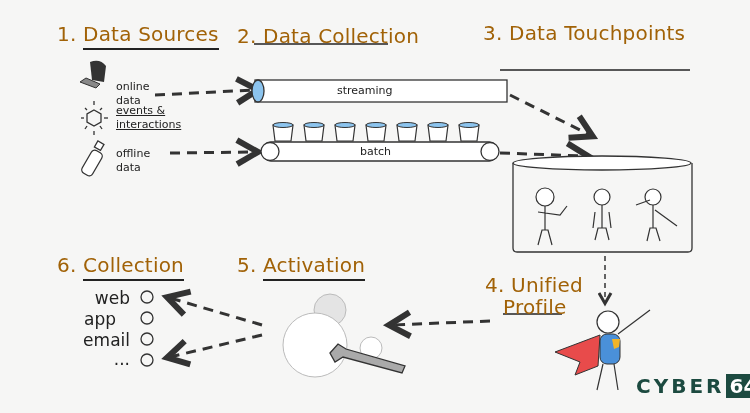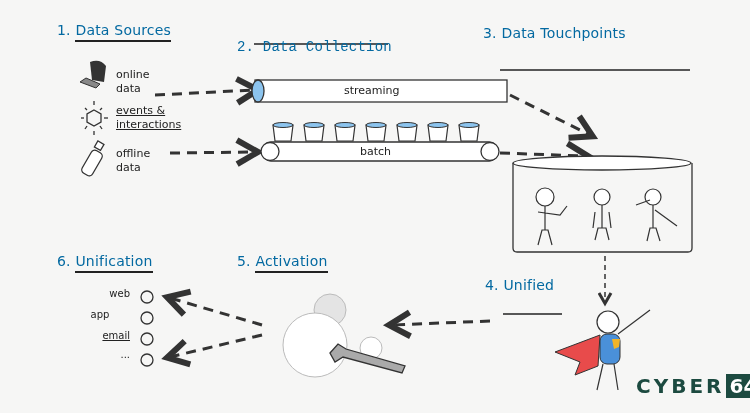--- a/index.html
+++ b/index.html
@@ -1,23 +1,23 @@
 <!DOCTYPE html>
 <html><head>
 <meta charset="utf-8">
 <style>
   html, body { margin: 0; padding: 0; }
   body { width: 750px; height: 413px; background: #f6f6f5; position: relative; overflow: hidden;
          font-family: "DejaVu Sans", sans-serif; color: #222; }
   .abs { position: absolute; }
-  .h { font-size: 14px; color: #0369a1; letter-spacing: 0.2px; white-space: nowrap; }
+  .h { font-size: 20px; color: #a16207; letter-spacing: 0.2px; white-space: nowrap; }
   .h .u { border-bottom: 2px solid #222; padding-bottom: 2px; }
   .lbl { font-size: 11px; color: #222; line-height: 14px; }
   svg { position: absolute; left: 0; top: 0; }
-  .tp { font-size: 10px; text-align: right; width: 60px; }
+  .tp { font-size: 17px; text-align: right; width: 60px; }
   .logo { font-family: "DejaVu Sans", sans-serif; font-weight: bold; color: #1c4a40; font-size: 20px; letter-spacing: 3px; }
   .logo .box { background: #1c4a40; color: #fff; padding: 0 3px; letter-spacing: 0; margin-left: 2px; }
 </style>
 </head>
 <body>
 
 <svg width="750" height="413">
   <defs>
     <marker id="ah" markerWidth="10" markerHeight="10" refX="7" refY="5" orient="auto">
       <path d="M1,1 L8,5 L1,9" fill="none" stroke="#333" stroke-width="2"></path>
@@ -142,57 +142,58 @@
 
   <line x1="254" y1="44" x2="388" y2="44" stroke="#222" stroke-width="1.5"></line>
   <line x1="500" y1="70" x2="690" y2="70" stroke="#222" stroke-width="1.5"></line>
   <line x1="503" y1="314" x2="562" y2="314" stroke="#222" stroke-width="1.5"></line>
 </svg>
 
 <div class="abs h" style="left:57px;top:22px;">
   <span>1.</span>
   <span class="u">Data Sources</span>
 </div>
-<div class="abs h" style="left:237px;top:39px;font-family:Liberation Mono, monospace;">
+<div class="abs h" style="left:237px;top:24px;">
   <span>2.</span>
   <span>Data Collection</span>
 </div>
 <div class="abs h" style="left:483px;top:22px;line-height:22px;">
   <span>3.</span>
   <span>Data Touchpoints</span><br>
 </div>
 <div class="abs h" style="left:485px;top:274px;line-height:22px;">
   <span>4.</span>
   <span>Unified</span><br>
+  <span style="padding-left:18px;">Profile</span>
 </div>
 <div class="abs h" style="left:237px;top:253px;">
   <span>5.</span>
   <span class="u">Activation</span>
 </div>
 <div class="abs h" style="left:57px;top:253px;">
   <span>6.</span>
-  <span class="u">Unification</span>
+  <span class="u">Collection</span>
 </div>
 
-<div class="abs lbl" style="left:116px;top:68px;">
+<div class="abs lbl" style="left:116px;top:80px;">
   <span>online</span><br>
   <span>data</span>
 </div>
 <div class="abs lbl" style="left:116px;top:104px;text-decoration:underline;">
   <span>events &amp;</span><br>
   <span>interactions</span>
 </div>
 <div class="abs lbl" style="left:116px;top:147px;">
   <span>offline</span><br>
   <span>data</span>
 </div>
 
-<div class="abs lbl" style="left:344px;top:84px;">streaming</div>
+<div class="abs lbl" style="left:337px;top:84px;">streaming</div>
 <div class="abs lbl" style="left:360px;top:145px;">batch</div>
 
 <div class="abs tp" style="left:70px;top:288px;">web</div>
 <div class="abs tp" style="left:70px;top:309px;text-align:center;">app</div>
-<div class="abs tp" style="left:70px;top:330px;text-decoration:underline;">email</div>
+<div class="abs tp" style="left:70px;top:330px;">email</div>
 <div class="abs tp" style="left:70px;top:349px;">...</div>
 
 <div class="abs logo" style="left:636px;top:374px;">
   <span>CYBER</span><span class="box">64</span>
 </div>
 
 </body></html>

